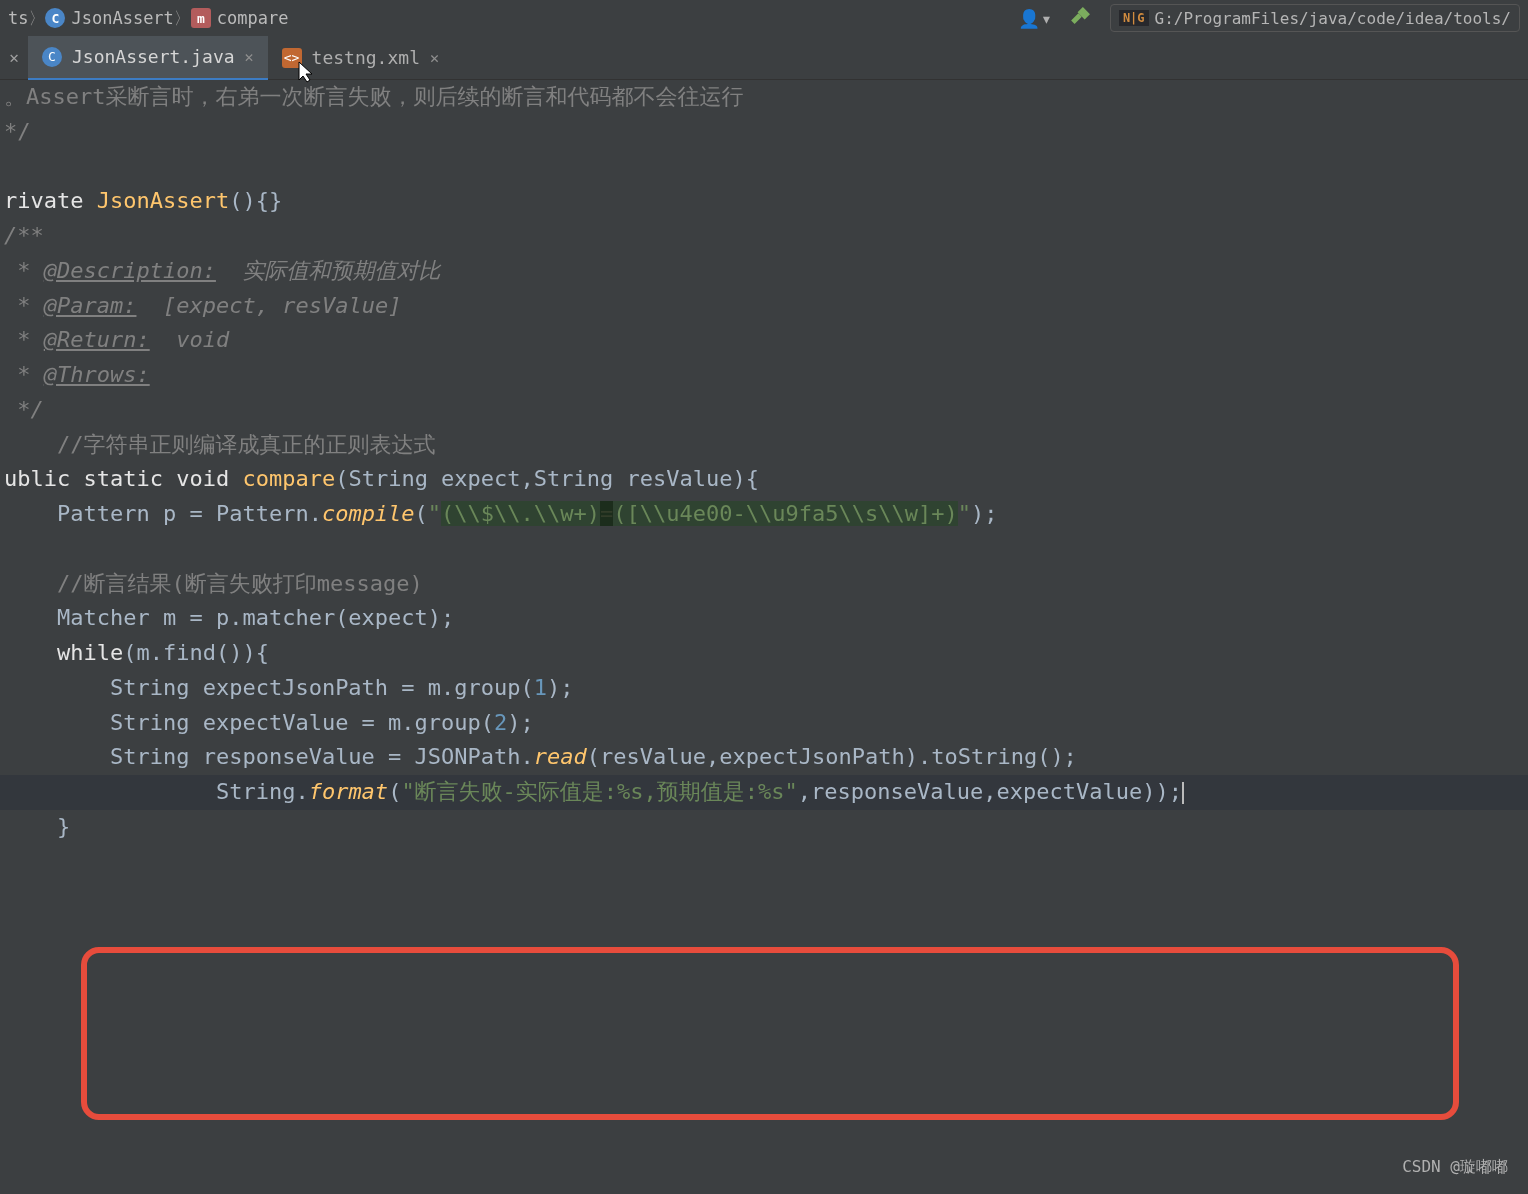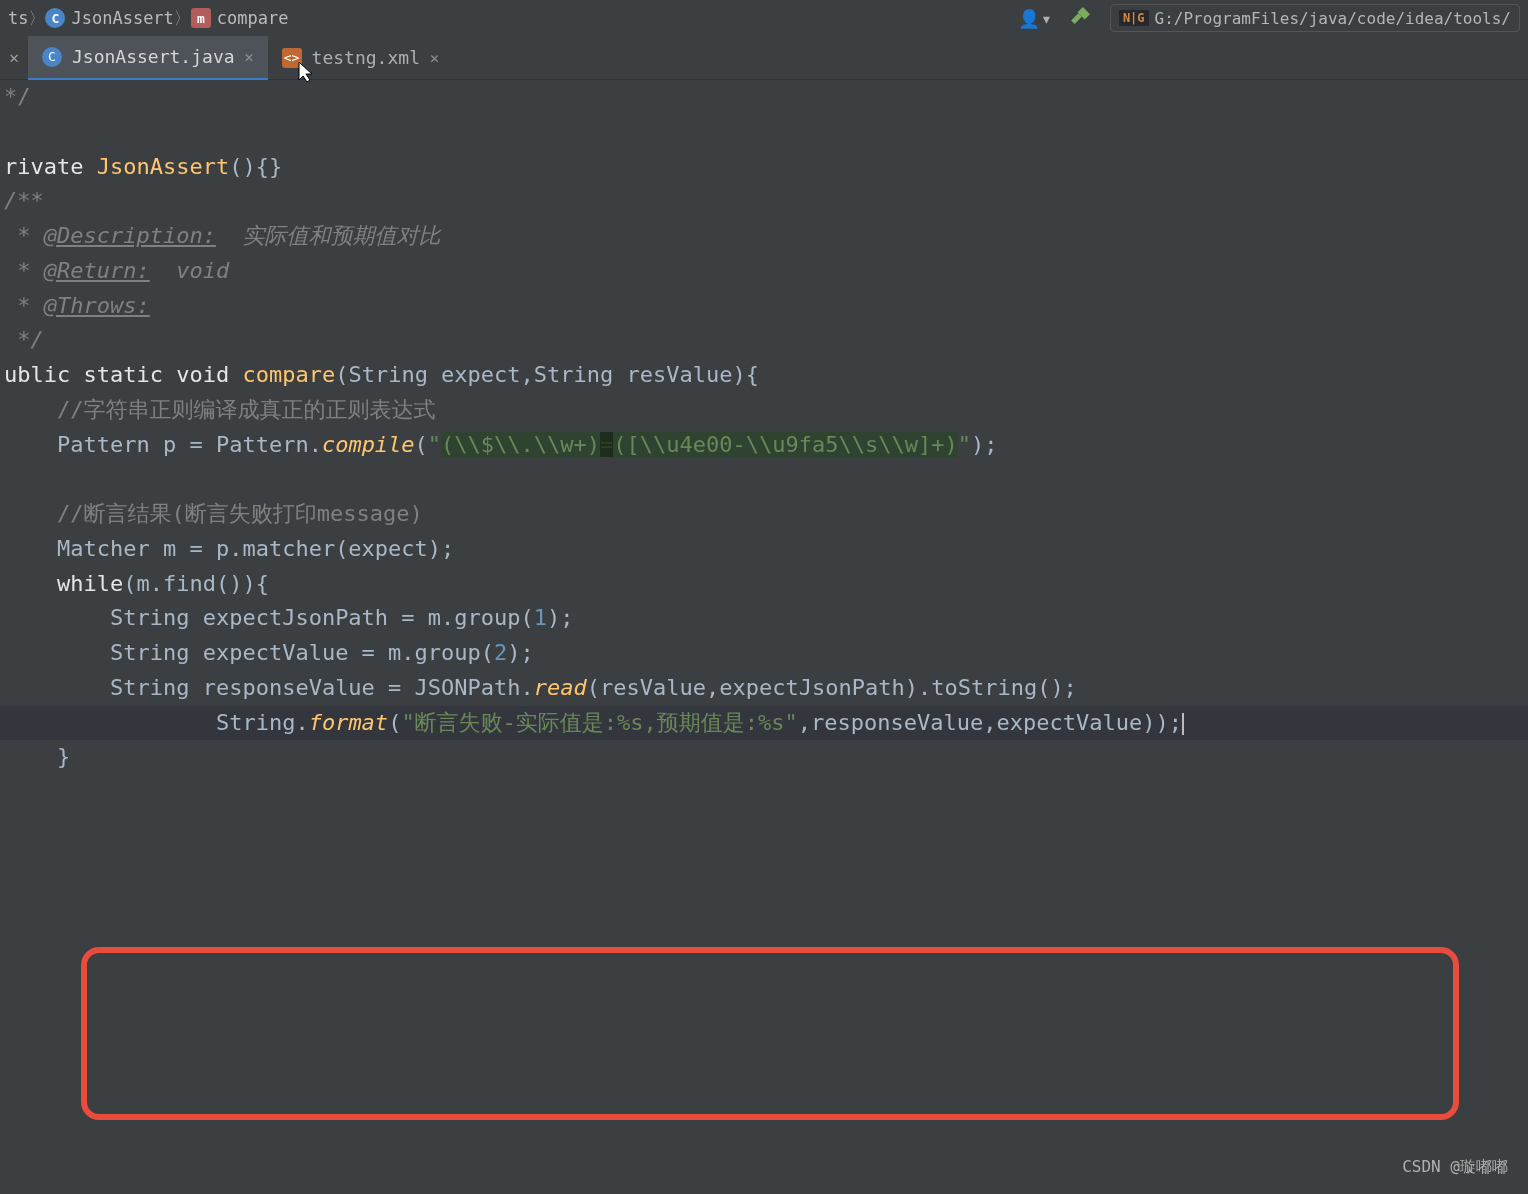--- a/index.html
+++ b/index.html
@@ -229,30 +229,32 @@
     <span>testng.xml</span>
     <span class="tab-close">✕</span>
   </div>
 </div>
 
 <svg class="cursor-pointer" viewBox="0 0 20 24">
   <path d="M2 2 L2 20 L6 16 L10 22 L13 20 L9 14 L15 14 Z" fill="#fff" stroke="#000" stroke-width="1"></path>
 </svg>
 
 <div class="editor">
+<div class="code-line"><span class="comment">。Assert采断言时，右弟一次断言失败，则后续的断言和代码都不会往运行</span></div>
 <div class="code-line"><span class="comment">*/</span></div>
 <div class="code-line">&nbsp;</div>
 <div class="code-line"><span class="kw">rivate </span><span class="fn">JsonAssert</span><span class="ident">(){}</span></div>
 <div class="code-line"><span class="doc-comment">/**</span></div>
 <div class="code-line"><span class="doc-comment"> * </span><span class="doc-tag">@Description:</span><span class="doc-comment">  实际值和预期值对比</span></div>
+<div class="code-line"><span class="doc-comment"> * </span><span class="doc-tag">@Param:</span><span class="doc-comment">  [expect, resValue]</span></div>
 <div class="code-line"><span class="doc-comment"> * </span><span class="doc-tag">@Return:</span><span class="doc-comment">  void</span></div>
 <div class="code-line"><span class="doc-comment"> * </span><span class="doc-tag">@Throws:</span></div>
 <div class="code-line"><span class="doc-comment"> */</span></div>
+<div class="code-line"><span class="comment">    //字符串正则编译成真正的正则表达式</span></div>
 <div class="code-line"><span class="kw">ublic </span><span class="kw">static </span><span class="kw">void </span><span class="fn">compare</span><span class="ident">(String expect,String resValue){</span></div>
-<div class="code-line"><span class="comment">    //字符串正则编译成真正的正则表达式</span></div>
 <div class="code-line"><span class="ident">    Pattern p = Pattern.</span><span class="fn-italic">compile</span><span class="ident">(</span><span class="str">"</span><span class="str-hi">(\\$\\.\\w+)</span><span class="str-dark">=</span><span class="str-hi">([\\u4e00-\\u9fa5\\s\\w]+)</span><span class="str">"</span><span class="ident">);</span></div>
 <div class="code-line">&nbsp;</div>
 <div class="code-line"><span class="comment">    //断言结果(断言失败打印message)</span></div>
 <div class="code-line"><span class="ident">    Matcher m = p.matcher(expect);</span></div>
 <div class="code-line"><span class="ident">    </span><span class="kw">while</span><span class="ident">(m.find()){</span></div>
 <div class="code-line"><span class="ident">        String expectJsonPath = m.group(</span><span class="num">1</span><span class="ident">);</span></div>
 <div class="code-line"><span class="ident">        String expectValue = m.group(</span><span class="num">2</span><span class="ident">);</span></div>
 <div class="code-line"><span class="ident">        String responseValue = JSONPath.</span><span class="fn-italic">read</span><span class="ident">(resValue,expectJsonPath).toString();</span></div>
 <div class="code-line current-line"><span class="ident">                String.</span><span class="fn-italic">format</span><span class="ident">(</span><span class="str">"断言失败-实际值是:%s,预期值是:%s"</span><span class="ident">,responseValue,expectValue));</span><span class="cursor-caret"></span></div>
 <div class="code-line"><span class="ident">    }</span></div>

